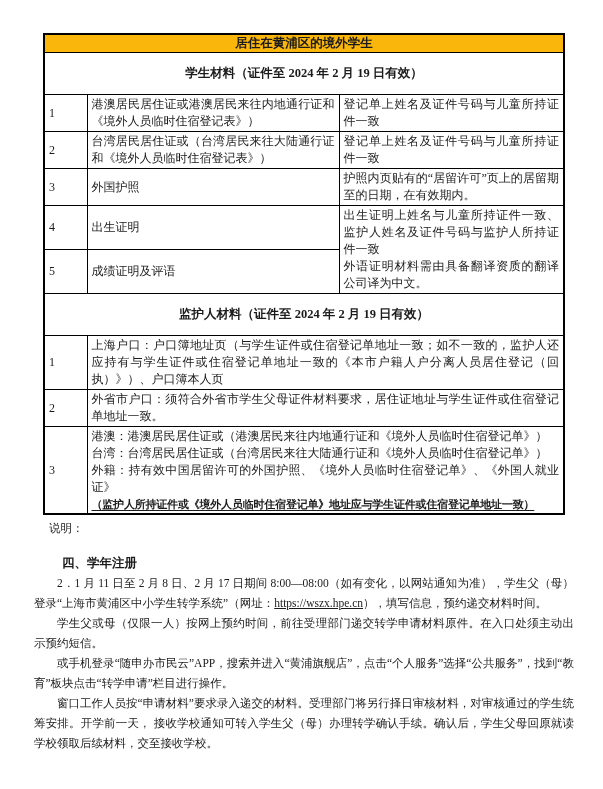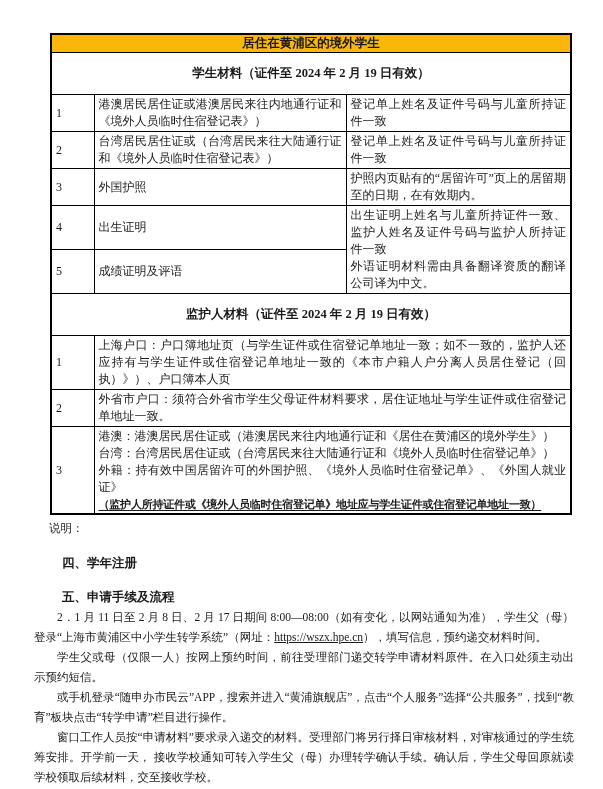--- a/index.html
+++ b/index.html
@@ -10,21 +10,21 @@
     color:#1b1b1b;
     overflow:hidden;
   }
   .page { width:603px; height:789px; padding:33px 29px 0 34px; background:#fff; }
 
   
   table.doc {
     border-collapse:collapse;
     table-layout:fixed;
     width:520px;
-    margin-left:16px;
+    margin-left:9px;
     border:2px solid #000;
   }
   table.doc td {
     border:1px solid #000;
     font-size:12px;
     line-height:17px;
     padding:1px 4px;
     vertical-align:middle;
     text-align:justify;
   }
@@ -136,34 +136,33 @@
     </tr>
 
     <tr>
       <td class="num">2</td>
       <td colspan="2">外省市户口：须符合外省市学生父母证件材料要求，居住证地址与学生证件或住宿登记单地址一致。</td>
     </tr>
 
     <tr>
       <td class="num">3</td>
       <td colspan="2">
-        <div>港澳：港澳居民居住证或（港澳居民来往内地通行证和《居住在黄浦区的境外学生》）</div>
+        <div>港澳：港澳居民居住证或（港澳居民来往内地通行证和《境外人员临时住宿登记单》）</div>
         <div>台湾：台湾居民居住证或（台湾居民来往大陆通行证和《境外人员临时住宿登记单》）</div>
         <div>外籍：持有效中国居留许可的外国护照、《境外人员临时住宿登记单》、《外国人就业证》</div>
         <div class="gnote">（监护人所持证件或《境外人员临时住宿登记单》地址应与学生证件或住宿登记单地址一致）</div>
       </td>
     </tr>
   </tbody>
     </table>
 
   <div class="bodytext">
     <div class="notes-label">说明：</div>
 
     <div class="heading h4">四、学年注册</div>
 
-    <div class="heading h5">五、申请手续及流程</div>
     <div class="para"><span>2．1 月 11 日至 2 月 8 日、2 月 17 日期间 8:00—08:00（如有变化，以网站通知为准），学生父（母）登录“上海市黄浦区中小学生转学系统”（网址：</span><span class="url">https://wszx.hpe.cn</span><span>），填写信息，预约递交材料时间。</span></div>
     <div class="para">学生父或母（仅限一人）按网上预约时间，前往受理部门递交转学申请材料原件。在入口处须主动出示预约短信。</div>
     <div class="para">或手机登录“随申办市民云”APP，搜索并进入“黄浦旗舰店”，点击“个人服务”选择“公共服务”，找到“教育”板块点击“转学申请”栏目进行操作。</div>
     <div class="para">窗口工作人员按“申请材料”要求录入递交的材料。受理部门将另行择日审核材料，对审核通过的学生统筹安排。开学前一天， 接收学校通知可转入学生父（母）办理转学确认手续。确认后，学生父母回原就读学校领取后续材料，交至接收学校。</div>
   </div>
 
 </div>
 
 </body></html>

